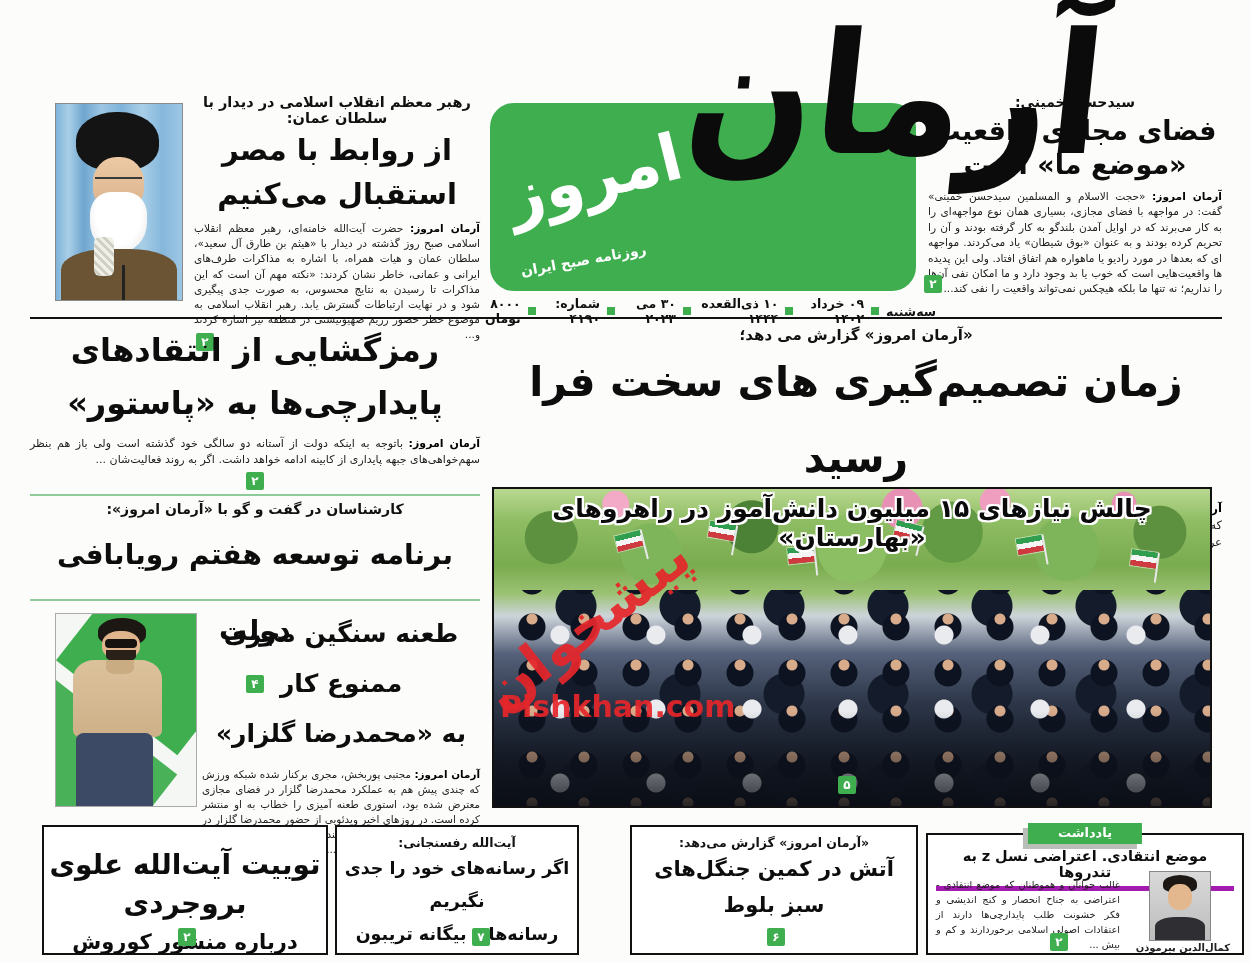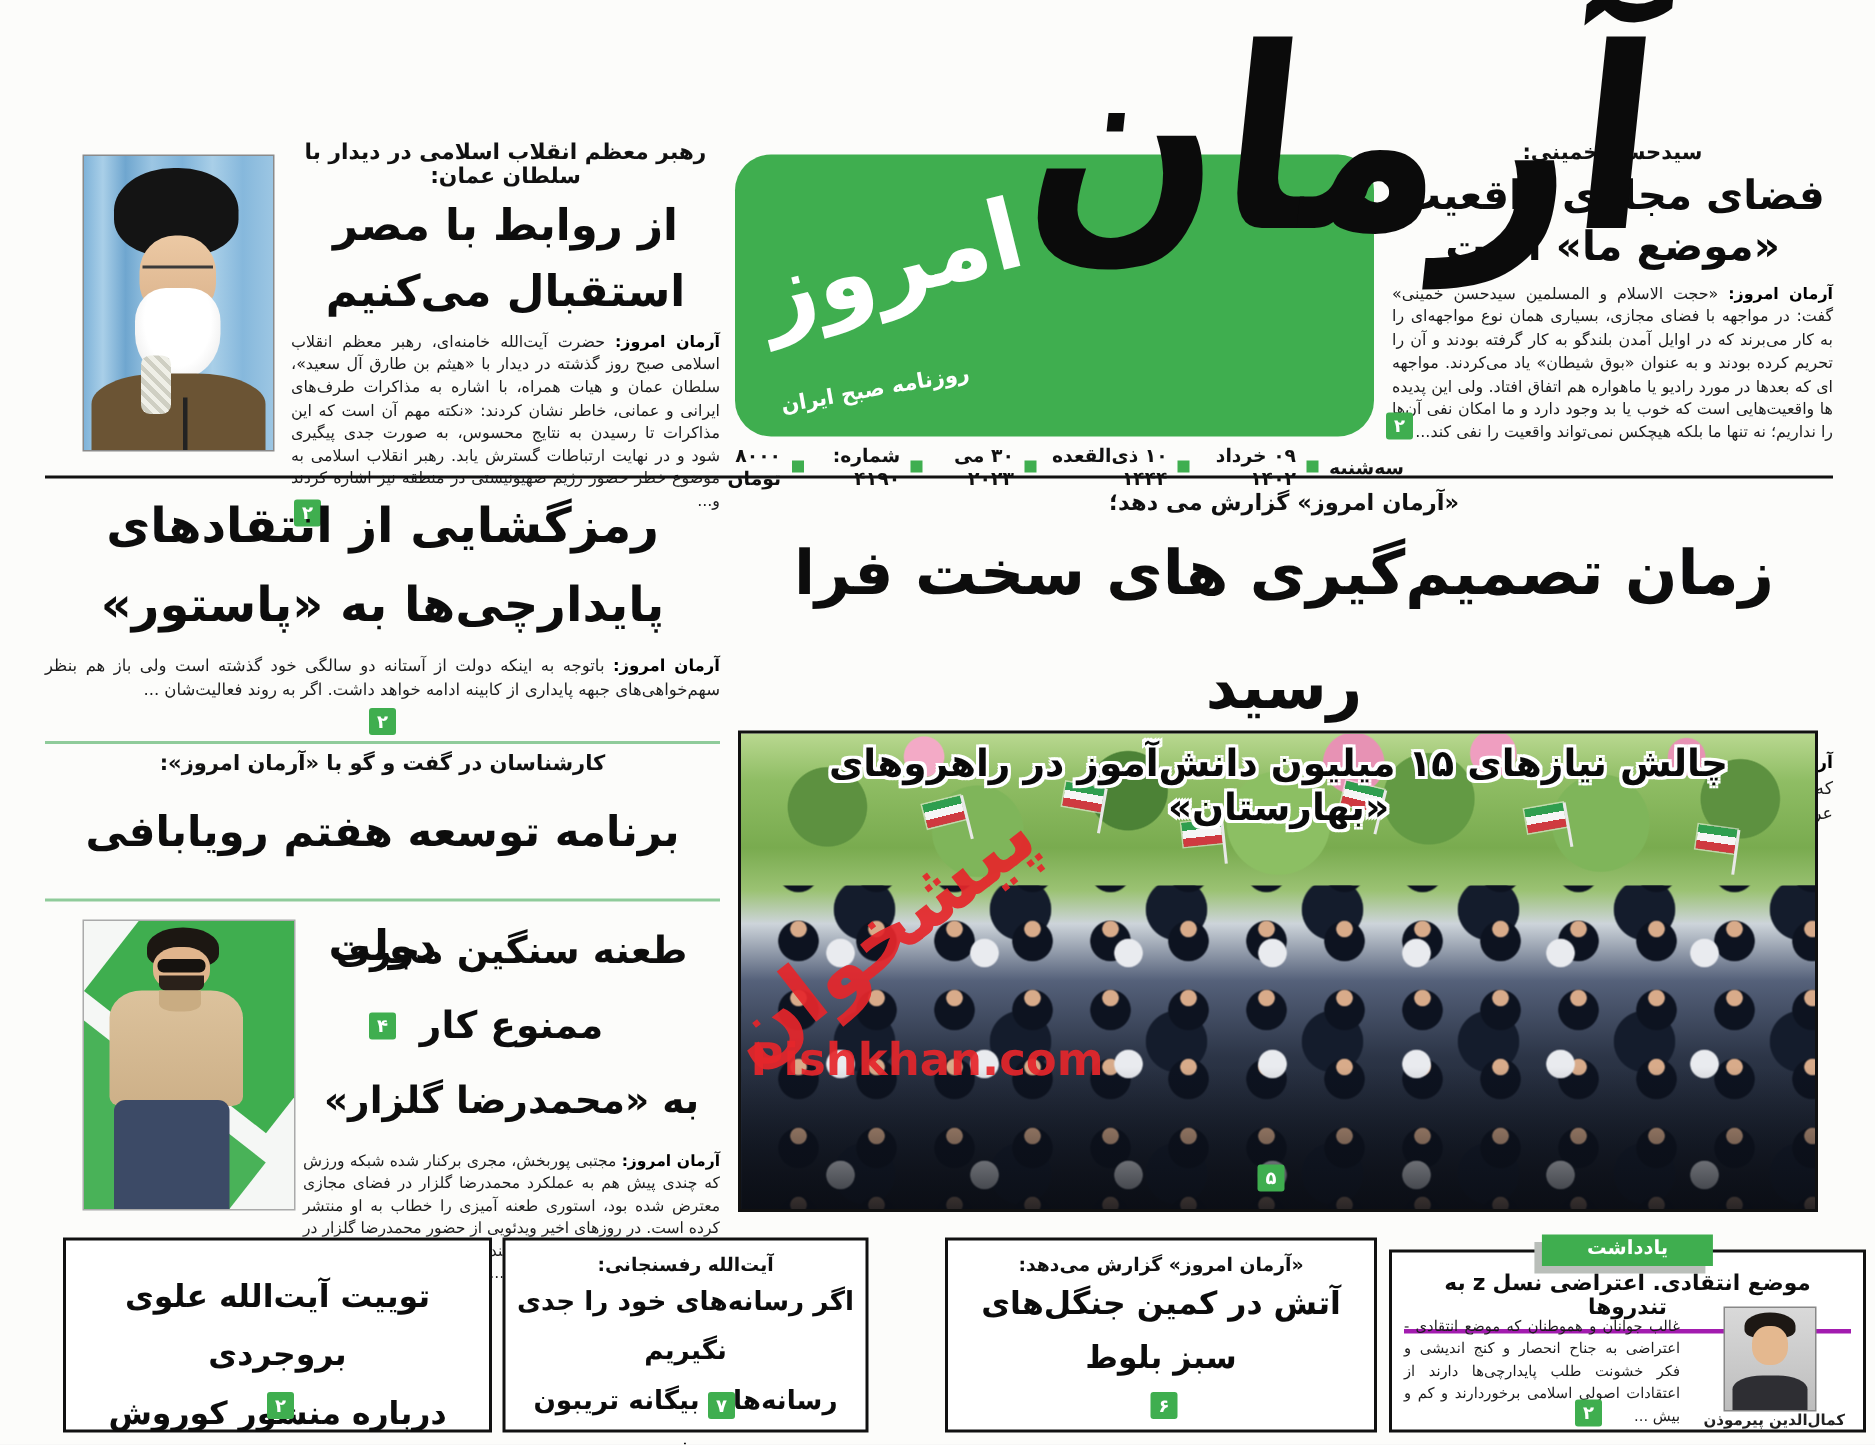--- a/index.html
+++ b/index.html
@@ -189,42 +189,42 @@
     </div>
     <div class="abs" style="right:0; top:0; width:278px;">
       <div class="hl" style="font-size:25px; line-height:50px; margin-top:4px;">طعنه سنگین مجری ممنوع کار</div>
       <div class="hl" style="font-size:25px; line-height:50px;">به «محمدرضا گلزار»</div>
       <p class="body-txt" style="font-size:10.4px; line-height:15px; margin-top:8px;"><b>آرمان امروز:</b> <span>مجتبی پوربخش، مجری برکنار شده شبکه ورزش که چندی پیش هم به عملکرد محمدرضا گلزار در فضای مجازی معترض شده بود، استوری طعنه آمیزی را خطاب به او منتشر کرده است. در روزهای اخیر ویدئویی از حضور محمدرضا گلزار در یک مراسم تبلیغاتی و استقبال چند هزاری مردم در شبکه های اجتماعی منتشر شد، اما نشر این ...</span></p>
       <span class="badge" style="left:4px; bottom:-4px;">۸</span>
     </div>
   </section>
 
   <section class="bx" style="left:42px; width:286px;">
-    <div class="hl" style="font-size:21px; line-height:39px; margin-top:18px;">توییت آیت‌الله علوی بروجردی</div>
+    <div class="hl" style="font-size:28px; line-height:39px; margin-top:18px;">توییت آیت‌الله علوی بروجردی</div>
     <div class="hl" style="font-size:21px; line-height:39px;">درباره منشور کوروش</div>
     <span class="badge" style="left:134px; bottom:7px;">۲</span>
   </section>
 
   <section class="bx" style="left:335px; width:244px;">
     <div class="k" style="font-size:12.5px; margin-top:8px;">آیت‌الله رفسنجانی:</div>
     <div class="hl" style="font-size:17.5px; line-height:33px; margin-top:2px;">اگر رسانه‌های خود را جدی نگیریم</div>
     <div class="hl" style="font-size:17.5px; line-height:33px;">رسانه‌های بیگانه تریبون می‌شوند</div>
     <span class="badge" style="left:135px; bottom:7px;">۷</span>
   </section>
 
   <section class="bx" style="left:630px; width:288px;">
     <div class="k" style="font-size:12.5px; margin-top:8px;">«آرمان امروز» گزارش می‌دهد:</div>
     <div class="hl" style="font-size:21px; line-height:36px; margin-top:1px;">آتش در کمین جنگل‌های</div>
     <div class="hl" style="font-size:21px; line-height:36px;">سبز بلوط</div>
     <span class="badge" style="left:135px; bottom:7px;">۶</span>
   </section>
 
   <section class="bx" style="left:926px; top:833px; width:318px; height:122px;">
     <div class="note-label">یادداشت</div>
-    <div class="hl" style="font-size:14.5px; margin-top:13px; border-bottom:3px solid #a21caf; padding-bottom:6px; margin-left:8px; margin-right:8px;">موضع انتقادی. اعتراضی نسل z به تندروها</div>
+    <div class="hl" style="font-size:14.5px; margin-top:13px; border-bottom:5px solid #a21caf; padding-bottom:6px; margin-left:8px; margin-right:8px;">موضع انتقادی. اعتراضی نسل z به تندروها</div>
     <p class="body-txt abs" style="left:8px; top:42px; width:184px; font-size:9.8px; line-height:15px;">غالب جوانان و هموطنان که موضع انتقادی - اعتراضی به جناح انحصار و کنج اندیشی و فکر خشونت طلب پایدارچی‌ها دارند از اعتقادات اصولی اسلامی برخوردارند و کم و بیش ...</p>
     <div class="ph ph-author abs" style="right:31px; top:36px; width:62px; height:70px;">
       <div class="au-hair"></div>
       <div class="au-face"></div>
       <div class="au-body"></div>
     </div>
     <div class="abs" style="right:12px; top:107px; width:100px; text-align:right; font-size:10px; font-weight:bold; color:#222;">کمال‌الدین پیرموذن</div>
     <span class="badge" style="left:122px; bottom:2px;">۲</span>
   </section>
 

